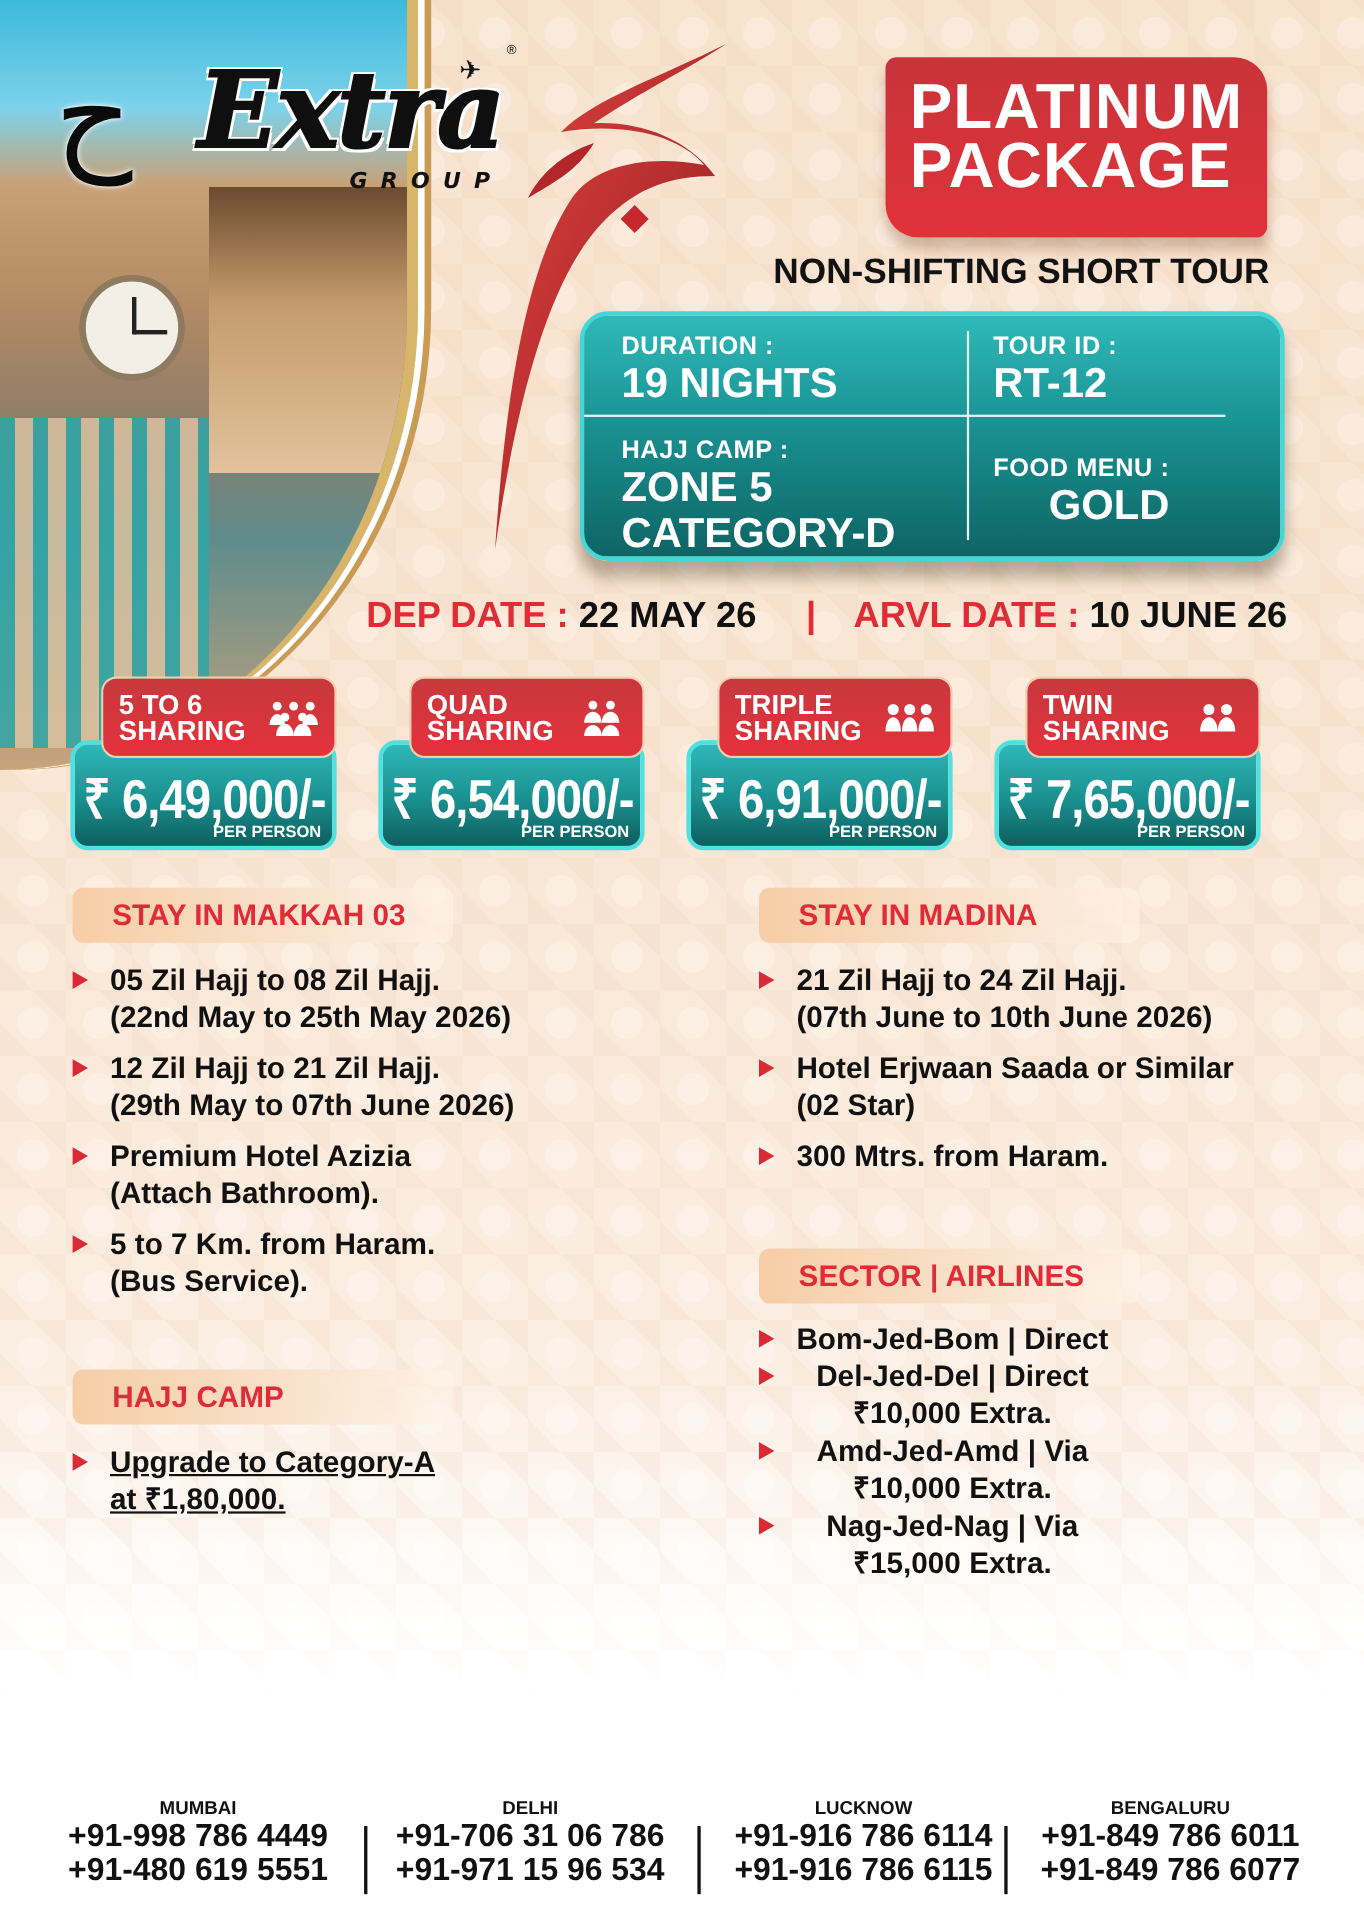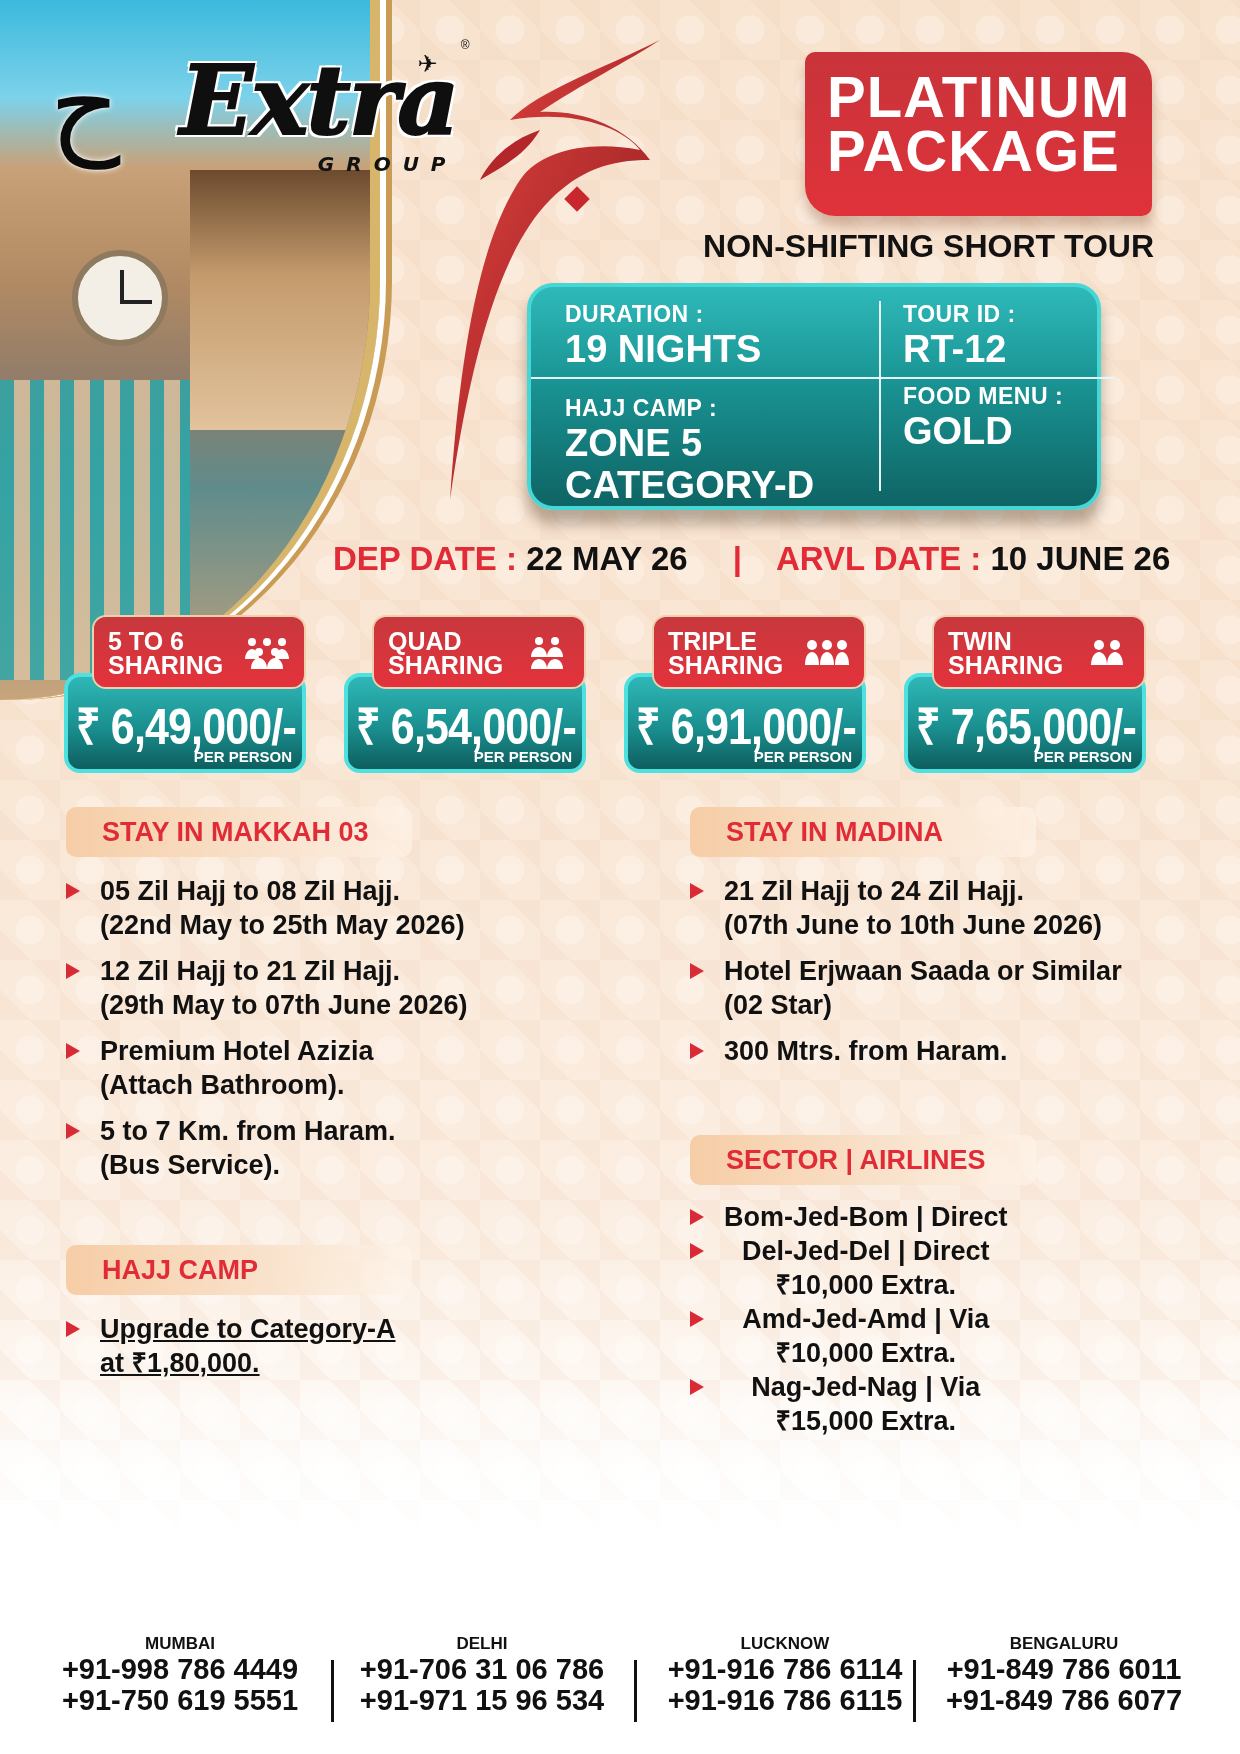--- a/index.html
+++ b/index.html
@@ -85,21 +85,21 @@
     font-size: 58px; line-height: 54px; padding: 18px 0 0 22px; letter-spacing: 1px;
     box-shadow: 0 10px 12px rgba(120,60,30,.3);
   }
   .tour-type {
     position: absolute; right: 86px; top: 228px;
     font-size: 32px; font-weight: bold; color: #121212;
   }
 
   
   .info {
-    position: absolute; left: 527px; top: 283px; width: 574px; height: 227px;
+    position: absolute; left: 527px; top: 283px; width: 641px; height: 227px;
     border-radius: 26px; border: 4px solid #45d6d6;
     background: linear-gradient(180deg, #2fb9b9 0%, #199292 45%, #0f6464 100%);
     color: #fff; box-shadow: 0 14px 14px rgba(60,40,20,.35);
   }
   .info .cell { position: absolute; }
   .info .lbl { font-size: 23px; font-weight: bold; letter-spacing: .5px; }
   .info .val { font-size: 38px; font-weight: bold; line-height: 42px; }
   .info .vline { position: absolute; left: 348px; top: 14px; width: 2px; height: 190px; background: #e7f7f7; }
   .info .hline { position: absolute; left: 0; top: 90px; width: 583px; height: 2px; background: #e7f7f7; }
 
@@ -206,21 +206,21 @@
   </div>
   <div class="cell" style="left:372px; top:14px;">
     <div class="lbl">TOUR ID :</div>
     <div class="val">RT-12</div>
   </div>
   <div class="cell" style="left:34px; top:108px;">
     <div class="lbl">HAJJ CAMP :</div>
     <div class="val">ZONE 5</div>
     <div class="val">CATEGORY-D</div>
   </div>
-  <div class="cell" style="left:372px; top:96px;">
+  <div class="cell" style="left:372px; top:125px;text-align:right;">
     <div class="lbl">FOOD MENU :</div>
     <div class="val">GOLD</div>
   </div>
 </div>
 
 <div class="dates">
   <span class="red">DEP DATE :</span>
   <span class="blk">22 MAY 26</span>
   <span class="sep">|</span>
   <span class="red">ARVL DATE :</span>
@@ -384,21 +384,21 @@
       <i class="bullet"></i>
       <span class="line">Nag-Jed-Nag  |  Via</span>
       <span class="line">₹15,000 Extra.</span>
     </div>
 </div>
 
 <div class="footer">
   <div class="office" style="left:0;">
     <div class="city">MUMBAI</div>
     <div class="ph">+91-998 786 4449</div>
-    <div class="ph">+91-750  619  5551</div>
+    <div class="ph">+91-480  619  5551</div>
   </div>
   <div class="fdiv" style="left:291px;"></div>
   <div class="office" style="left:302px;">
     <div class="city">DELHI</div>
     <div class="ph">+91-706 31 06 786</div>
     <div class="ph">+91-971 15 96 534</div>
   </div>
   <div class="fdiv" style="left:594px;"></div>
   <div class="office" style="left:605px;">
     <div class="city">LUCKNOW</div>

